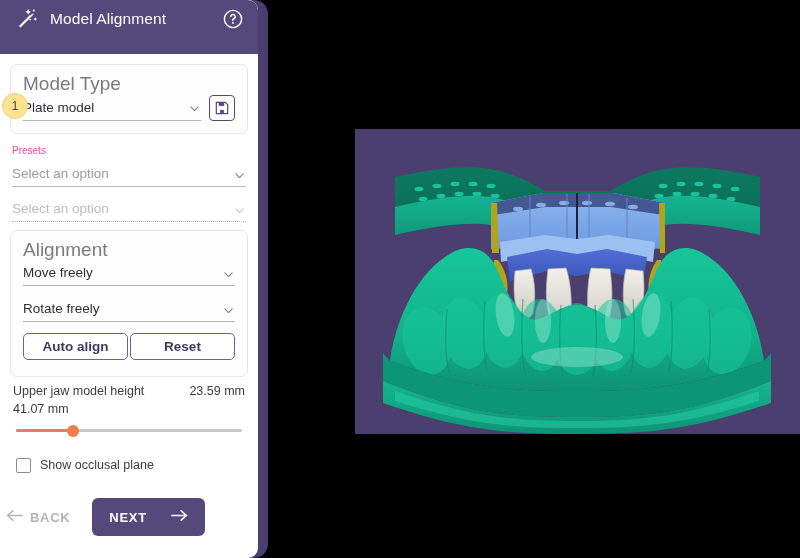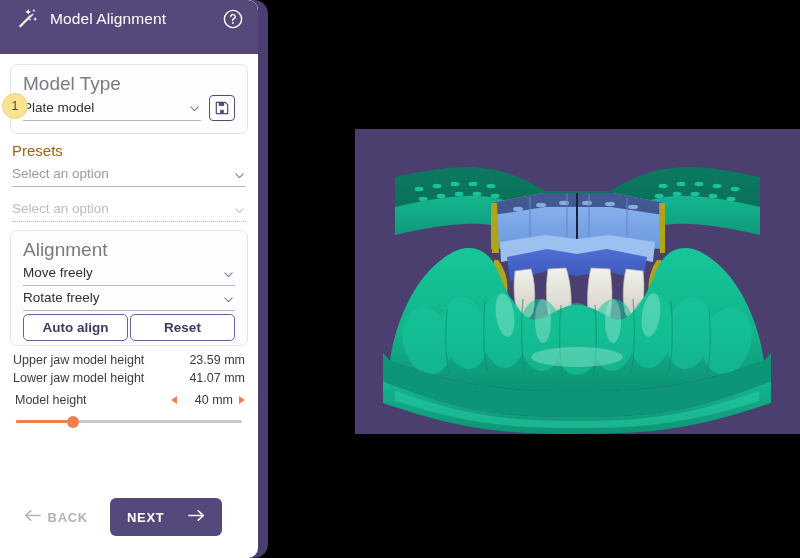--- a/index.html
+++ b/index.html
@@ -97,29 +97,29 @@
     width:26px; height:26px; border-radius:50%;
     background:#fbe38f; border:1px solid #ecd27a;
     color:#504b3a; font-size:12.5px;
     display:flex; align-items:center; justify-content:center;
     z-index:6;
   }
 
   
   #presets-group { padding:0 2px; margin-bottom:8px; }
   #presets-label {
-    font-size:15px; color:#a16207; font-weight:400;
+    font-size:10px; color:#ec4899; font-weight:400;
     margin-bottom:3px; line-height:16px;
   }
   #presets-group .select-row { margin-bottom:10px; }
   #presets-group .select-row:last-child { margin-bottom:0; }
 
   
-  #alignment-card { padding-bottom:4px; margin-bottom:6px; }
-  #alignment-card .select-row { }
+  #alignment-card { padding-bottom:16px; margin-bottom:6px; }
+  #alignment-card .select-row { margin-bottom:11px; }
   .btn-row { display:flex; gap:2px; margin-top:3px; }
   .ghost-btn {
     flex:1 1 0; height:27px;
     border:1px solid #6b5fa0; border-radius:5px;
     background:#ffffff; color:#403a63;
     font-size:13.5px; font-family:"Liberation Sans", sans-serif;
     font-weight:700;
     cursor:pointer;
     display:flex; align-items:center; justify-content:center;
   }
@@ -184,21 +184,21 @@
     width:15px; height:15px; flex:0 0 15px;
     border:1.6px solid #8c8a99; border-radius:2px;
     background:#fff;
     display:flex; align-items:center; justify-content:center;
   }
   .check-label { font-size:12.5px; color:#3b3b44; line-height:16px; }
 
   
   #panel-footer {
     flex:0 0 auto; height:72px;
-    display:flex; align-items:center; justify-content:center;
+    display:flex; align-items:center; justify-content:flex-start;
     gap:16px;
     padding:0 18px 10px 0;
   }
   #back-btn {
     display:flex; align-items:center; gap:7px;
     background:none; border:none; cursor:pointer;
     color:#b4b2bd; font-size:13px; font-weight:700; letter-spacing:.7px;
     font-family:"Liberation Sans", sans-serif;
     padding:8px 6px;
   }
@@ -316,37 +316,39 @@
           <button class="ghost-btn">Reset</button>
         </div>
       </div>
 
       <div id="metrics">
         <div class="metric-row">
           <span class="metric-name">Upper jaw model height</span>
           <span class="metric-value">23.59 mm</span>
         </div>
         <div class="metric-row">
-          <span class="metric-name">Lower jaw model height</span>
           <span class="metric-value">41.07 mm</span>
         </div>
       </div>
 
-      <div id="height-row">
-        <span id="height-label">Model height</span>
-        <span class="step-arrow left"></span>
-        <span id="height-value">40 mm</span>
-        <span class="step-arrow right"></span>
-      </div>
       <div id="slider-wrap">
         <div id="slider-track"></div>
         <div id="slider-fill" style="width: 25%;"></div>
         <div id="slider-thumb" style="left: 25%;"></div>
       </div>
 
+      <div id="checks">
+        <div class="check-row">
+          <span class="check-box" id="cb0">
+            
+          </span>
+          <span class="check-label">Show occlusal plane</span>
+        </div>
+
+      </div>
     </div>
 
     <div id="panel-footer">
       <button id="back-btn">
         <span>
           <svg viewBox="0 0 20 14" fill="none">
               <path d="M8 1.5 L1.8 7 L8 12.5 M1.8 7 H19" stroke="#b4b2bd" stroke-width="1.8" stroke-linecap="round" stroke-linejoin="round"></path>
             </svg>
         </span>
         <span>BACK</span>

